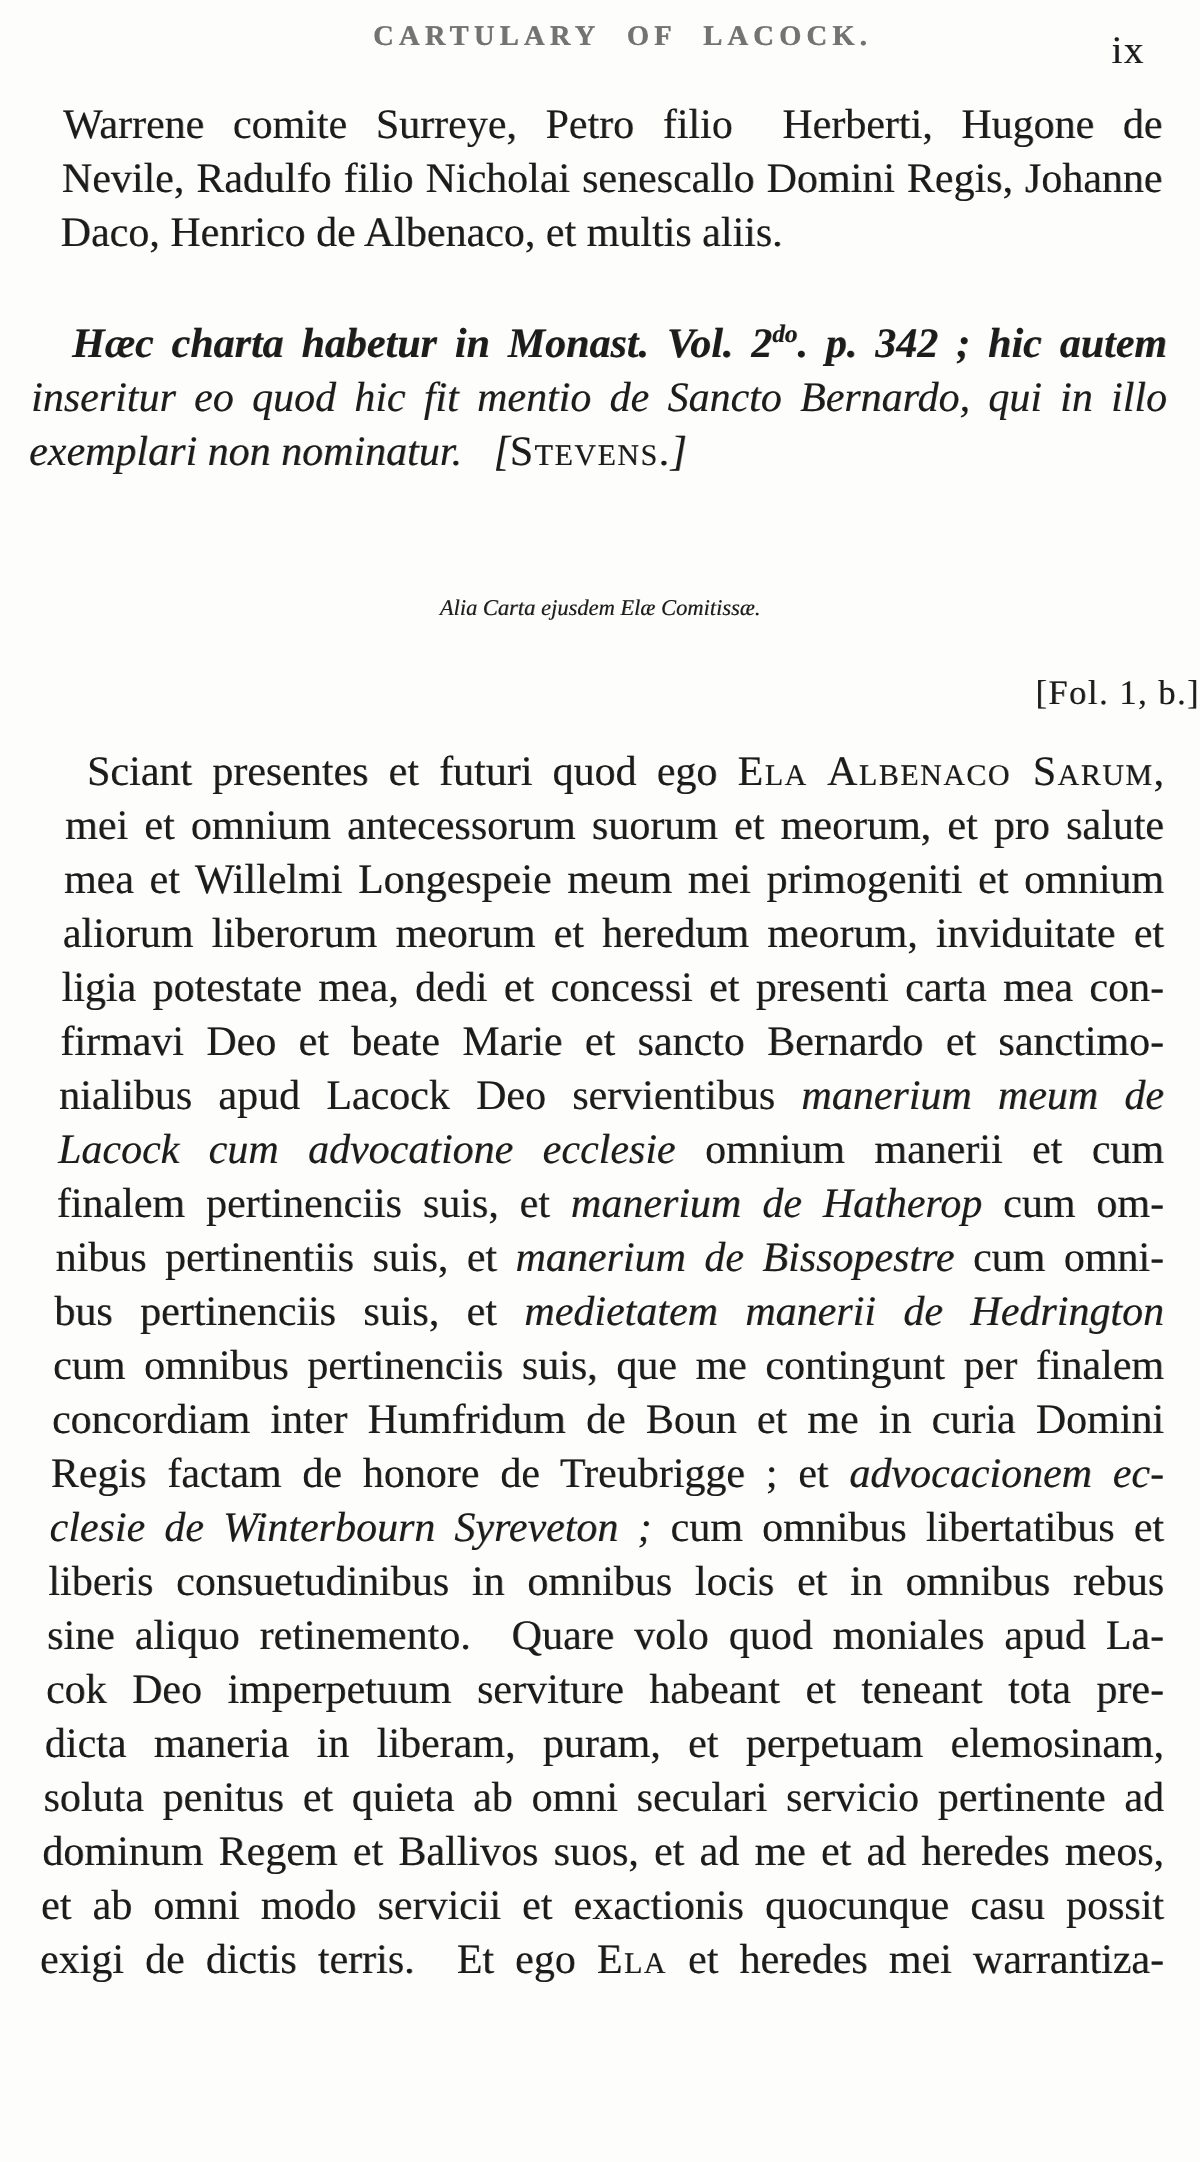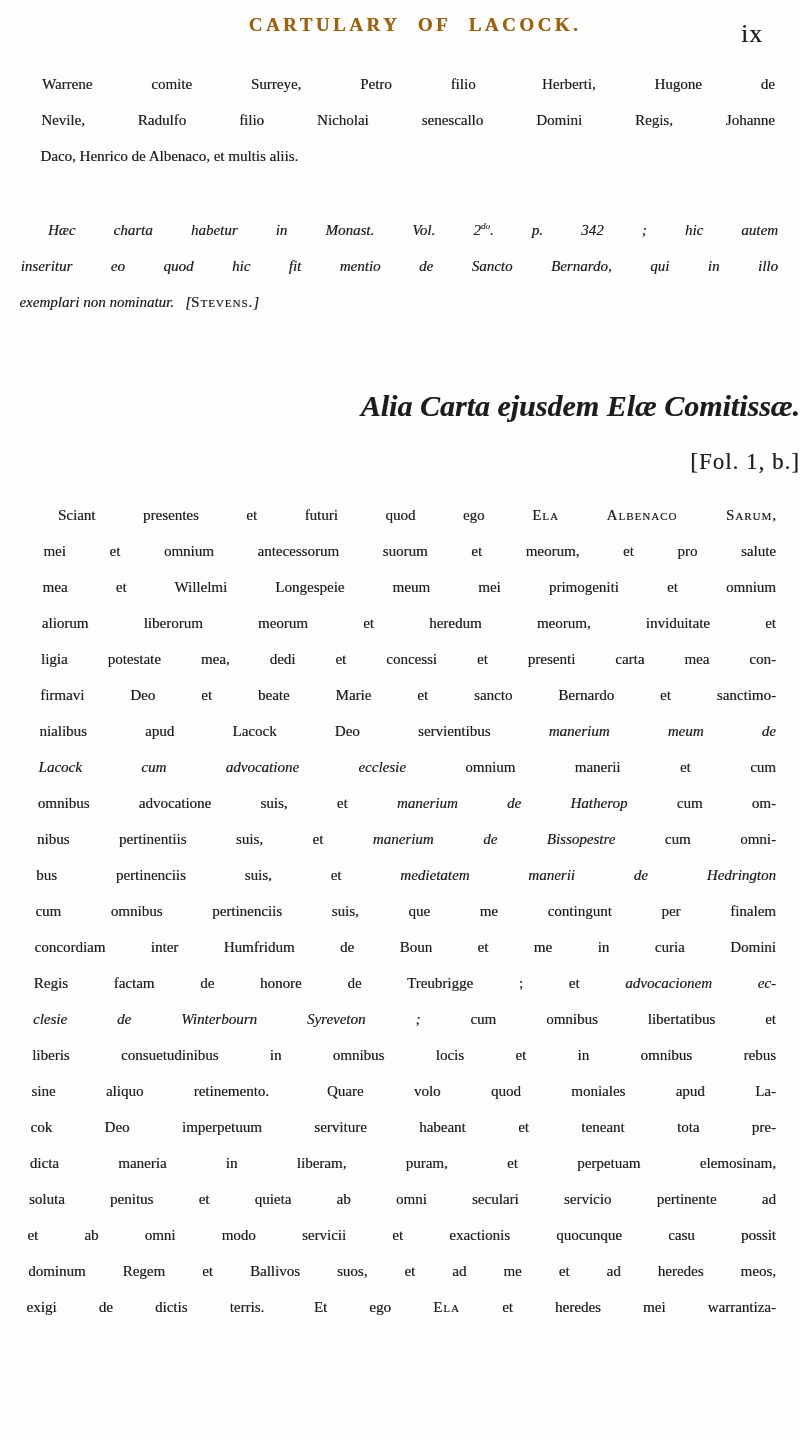--- a/index.html
+++ b/index.html
@@ -15,40 +15,40 @@
     position:absolute; inset:0;
     background:#fdfdfc;
     text-shadow:0.4px 0.3px 0 rgba(25,25,25,0.5);
   }
   
   .running-title {
     position:absolute; top:14px; left:30px; right:0;
     text-align:center;
     font-size:19px; font-weight:bold;
     letter-spacing:3.5px; word-spacing:10px;
-    color:#a16207;
+    color:#737373;
   }
   .page-num {
     position:absolute; top:18px; left:741px;
     font-size:26px; line-height:32px;
     letter-spacing:1px;
   }
   
-  .para { position:absolute; font-size:15px; line-height:36px; }
+  .para { position:absolute; font-size:28px; line-height:36px; }
   .para .line { text-align:justify; text-align-last:justify; }
   .para .line.left { text-align-last:left; }
   .para .line.indent { padding-left:13px; }
   .p-witness { left:42px; top:66px;  width:733px; }
   .p-note    { left:22px; top:212px; width:756px; font-style:italic; }
-  .p-note .line.indent { padding-left:26px; }
+  .p-note .line.indent { padding-left:26px;font-weight:bold; }
   .p-charter { left:45px; top:497px; width:731px; }
   .heading {
     position:absolute; top:388px; left:0; right:0;
-    text-align:right; font-style:italic; font-weight:bold;
-    font-size:30px; line-height:36px;
+    text-align:center; font-style:italic; font-weight:normal;
+    font-size:15px; line-height:36px;
   }
   .folio {
     position:absolute; top:444px; left:54px; right:0;
     text-align:right; font-size:23px; line-height:36px;
     letter-spacing:1px;
   }
   
   .seg-r  { font-style:inherit; }
   .seg-i  { font-style:italic; }
   .seg-sc { font-style:normal; font-variant:small-caps; letter-spacing:1px; }
@@ -81,30 +81,30 @@
 
   <section class="para p-charter">
       <div class="line indent" style="margin-left: 0px;"><span class="seg-r">Sciant presentes et futuri quod ego </span><span class="seg-sc">Ela Albenaco Sarum</span><span class="seg-r">,</span></div>
       <div class="line" style="margin-left: -1.6px;"><span class="seg-r">mei et omnium antecessorum suorum et meorum, et pro salute</span></div>
       <div class="line" style="margin-left: -2.4px;"><span class="seg-r">mea et Willelmi Longespeie meum mei primogeniti et omnium</span></div>
       <div class="line" style="margin-left: -3.2px;"><span class="seg-r">aliorum liberorum meorum et heredum meorum, inviduitate et</span></div>
       <div class="line" style="margin-left: -4px;"><span class="seg-r">ligia potestate mea, dedi et concessi et presenti carta mea con-</span></div>
       <div class="line" style="margin-left: -4.8px;"><span class="seg-r">firmavi Deo et beate Marie et sancto Bernardo et sanctimo-</span></div>
       <div class="line" style="margin-left: -5.6px;"><span class="seg-r">nialibus apud Lacock Deo servientibus </span><span class="seg-i">manerium meum de</span></div>
       <div class="line" style="margin-left: -6.4px;"><span class="seg-i">Lacock cum advocatione ecclesie</span><span class="seg-r"> omnium manerii et cum</span></div>
-      <div class="line" style="margin-left: -7.2px;"><span class="seg-r">omnibus advocatione suis, et </span><span class="seg-i">manerium de Hatherop</span><span class="seg-r"> cum om-</span></div>
+      <div class="line" style="margin-left: -7.2px;"><span class="seg-r">finalem pertinenciis suis, et </span><span class="seg-i">manerium de Hatherop</span><span class="seg-r"> cum om-</span></div>
       <div class="line" style="margin-left: -8px;"><span class="seg-r">nibus pertinentiis suis, et </span><span class="seg-i">manerium de Bissopestre</span><span class="seg-r"> cum omni-</span></div>
       <div class="line" style="margin-left: -8.8px;"><span class="seg-r">bus pertinenciis suis, et </span><span class="seg-i">medietatem manerii de Hedrington</span></div>
       <div class="line" style="margin-left: -9.6px;"><span class="seg-r">cum omnibus pertinenciis suis, que me contingunt per finalem</span></div>
       <div class="line" style="margin-left: -10.4px;"><span class="seg-r">concordiam inter Humfridum de Boun et me in curia Domini</span></div>
       <div class="line" style="margin-left: -11.2px;"><span class="seg-r">Regis factam de honore de Treubrigge ; et </span><span class="seg-i">advocacionem ec-</span></div>
       <div class="line" style="margin-left: -12px;"><span class="seg-i">clesie de Winterbourn Syreveton ;</span><span class="seg-r"> cum omnibus libertatibus et</span></div>
       <div class="line" style="margin-left: -12.8px;"><span class="seg-r">liberis consuetudinibus in omnibus locis et in omnibus rebus</span></div>
       <div class="line" style="margin-left: -13.6px;"><span class="seg-r">sine aliquo retinemento.  Quare volo quod moniales apud La-</span></div>
       <div class="line" style="margin-left: -14.4px;"><span class="seg-r">cok Deo imperpetuum serviture habeant et teneant tota pre-</span></div>
       <div class="line" style="margin-left: -15.2px;"><span class="seg-r">dicta maneria in liberam, puram, et perpetuam elemosinam,</span></div>
       <div class="line" style="margin-left: -16px;"><span class="seg-r">soluta penitus et quieta ab omni seculari servicio pertinente ad</span></div>
+      <div class="line" style="margin-left: -16.8px;"><span class="seg-r">dominum Regem et Ballivos suos, et ad me et ad heredes meos,</span></div>
       <div class="line" style="margin-left: -17.6px;"><span class="seg-r">et ab omni modo servicii et exactionis quocunque casu possit</span></div>
-      <div class="line" style="margin-left: -16.8px;"><span class="seg-r">dominum Regem et Ballivos suos, et ad me et ad heredes meos,</span></div>
       <div class="line" style="margin-left: -18.4px;"><span class="seg-r">exigi de dictis terris.  Et ego </span><span class="seg-sc">Ela</span><span class="seg-r"> et heredes mei warrantiza-</span></div>
     </section>
 
 </div>
 
 </body></html>

